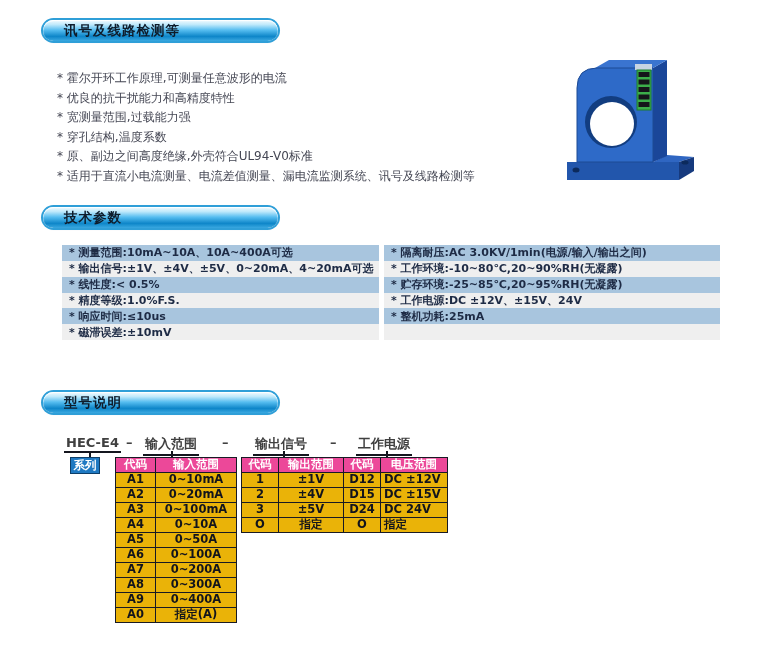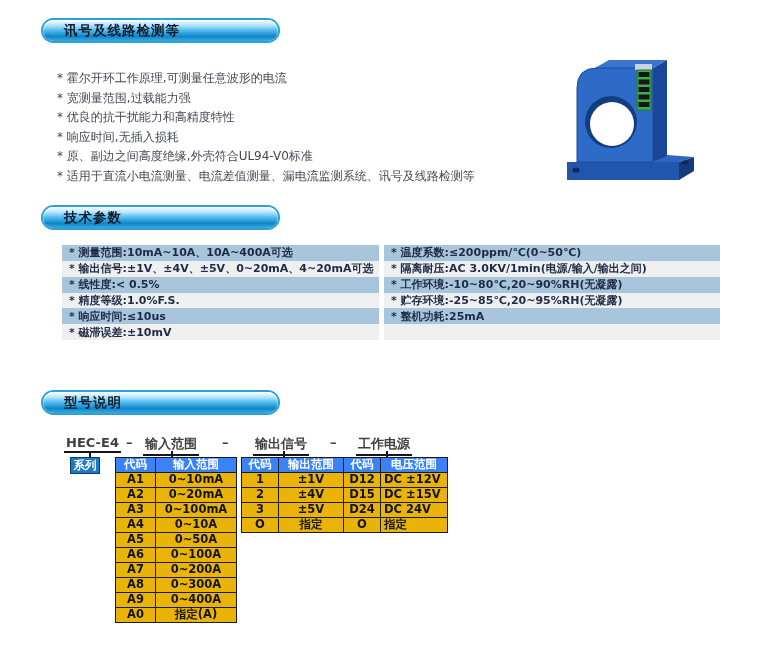--- a/index.html
+++ b/index.html
@@ -50,40 +50,40 @@
     position:absolute; left:70px; top:457px; width:30px; height:17px;
     background:#1f79c2; border:1px solid #0d3e68; box-sizing:border-box;
     color:#ffffff; font-size:11.5px; font-weight:bold;
     display:flex; align-items:center; justify-content:center;
   }
   .mtable { position:absolute; top:457px; border-collapse:collapse; }
   .mtable th, .mtable td {
     border:1.5px solid #181a24; height:14px; padding:0 3px;
     font-size:11.5px; text-align:center; line-height:1;
   }
-  .mtable th { background:#3b82f6; color:#ffffff; font-weight:bold; }
+  .mtable th { background:#ec4899; color:#ffffff; font-weight:bold; }
   .mtable td { background:#eab308; color:#12141c; font-weight:bold; }
   #model-table-0 { left:115px; }
   #model-table-1 { left:241px; }
   #model-table-2 { left:343px; }
   #model-table-0 td:first-child { width:33px; } #model-table-0 td:last-child { width:74px; }
   #model-table-1 td:first-child { width:30px; } #model-table-1 td:last-child { width:58px; }
   #model-table-2 td:first-child { width:30px; } #model-table-2 td:last-child { width:60px; text-align:left;margin-top:42px; }
 </style>
 </head>
 <body>
 
 <div class="pill" id="pill-features">
   <span>讯号及线路检测等</span>
 </div>
 <div id="feature-list">
     <div class="feature-item">* 霍尔开环工作原理,可测量任意波形的电流</div>
+    <div class="feature-item">* 优良的抗干扰能力和高精度特性</div>
     <div class="feature-item">* 宽测量范围,过载能力强</div>
-    <div class="feature-item">* 优良的抗干扰能力和高精度特性</div>
-    <div class="feature-item">* 响应时间,无插入损耗</div>
+    <div class="feature-item">* 穿孔结构,温度系数</div>
     <div class="feature-item">* 原、副边之间高度绝缘,外壳符合UL94-V0标准</div>
     <div class="feature-item">* 适用于直流小电流测量、电流差值测量、漏电流监测系统、讯号及线路检测等</div>
   </div>
 
 <svg id="product-photo" width="138" height="130" viewBox="0 0 138 130">
   <g>
     <polygon points="90,106 104,99 131,101 116,106" fill="#2f66c2"></polygon>
     <polygon points="116,124 131,115 131,101 116,106" fill="#163a7e"></polygon>
     <rect x="4" y="106" width="112" height="18" fill="#2256ac"></rect>
     <ellipse cx="13" cy="114" rx="3.5" ry="2.5" fill="#0c2a5c"></ellipse>
@@ -114,24 +114,24 @@
 </div>
 <div class="spec-col" id="specs-left">
     <div class="spec-row">* 测量范围:10mA~10A、10A~400A可选</div>
     <div class="spec-row">* 输出信号:±1V、±4V、±5V、0~20mA、4~20mA可选</div>
     <div class="spec-row">* 线性度:&lt; 0.5%</div>
     <div class="spec-row">* 精度等级:1.0%F.S.</div>
     <div class="spec-row">* 响应时间:≤10us</div>
     <div class="spec-row">* 磁滞误差:±10mV</div>
   </div>
 <div class="spec-col" id="specs-right">
-    <div class="spec-row">* 温度系数:≤200ppm/℃(0~50℃)</div>
     <div class="spec-row">* 隔离耐压:AC 3.0KV/1min(电源/输入/输出之间)</div>
     <div class="spec-row">* 工作环境:-10~80℃,20~90%RH(无凝露)</div>
     <div class="spec-row">* 贮存环境:-25~85℃,20~95%RH(无凝露)</div>
+    <div class="spec-row">* 工作电源:DC ±12V、±15V、24V</div>
     <div class="spec-row">* 整机功耗:25mA</div>
     <div class="spec-row"></div>
   </div>
 
 <div class="pill" id="pill-model">
   <span>型号说明</span>
 </div>
 
 <div class="model-line">
   <span class="mpart uline" style="left:64px">HEC-E4</span>

